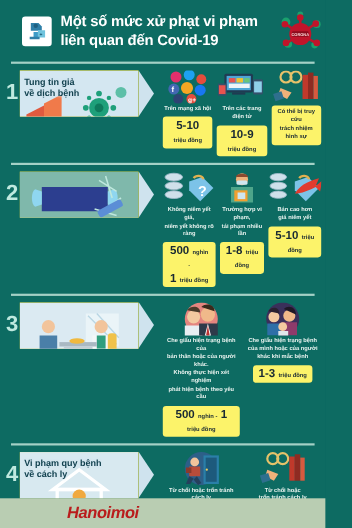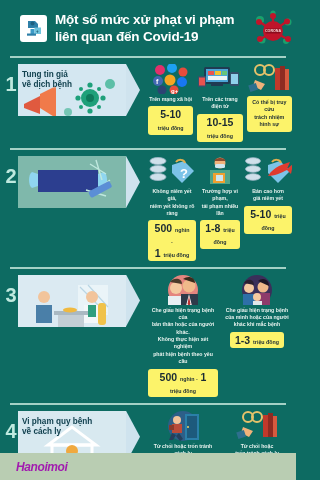--- a/index.html
+++ b/index.html
@@ -67,21 +67,21 @@
     flex: 0 0 14px;
     text-align: center;
     padding-top: 10px;
   }
 
   
   .card {
     position: relative;
     flex: 0 0 auto;
     width: 108px;
-    height: 52px;
+    height: 42px;
     background: #fde047;
     margin-right: 16px;
   }
   .card-label {
     position: absolute;
     left: 4px; right: 4px;
     z-index: 4;
     color: #13424f;
     font-size: 8.2px;
     font-weight: bold;
@@ -147,25 +147,26 @@
   
   .footer {
     position: absolute;
     left: 0; bottom: 0;
     width: 100%; height: 27px;
     background: #b9cdb2;
     display: flex; align-items: center;
     padding-left: 16px;
   }
   .footer-logo {
-    color: #a21caf;
-    font-size: 12px;
+    color: #b91c1c;
+    font-size: 15px;
     font-weight: bold;
     font-style: italic;
     letter-spacing: -0.4px;
+    margin-left: 45px;
   }
 </style>
 </head>
 <body>
 
 <div class="page">
 
   <div class="header">
     <div class="logo-box">
       <svg width="20" height="20" viewBox="0 0 20 20">
@@ -270,21 +271,21 @@
             <rect x="24" y="7" width="5" height="4" fill="#68c47a"></rect>
             <rect x="10" y="12" width="19" height="4" fill="#eef4f7"></rect>
             <rect x="13" y="20" width="12" height="2" fill="#1f3b52"></rect>
             <rect x="32" y="8" width="9" height="14" rx="1.5" fill="#35506b"></rect>
             <rect x="33" y="10" width="7" height="10" fill="#8fd0ea"></rect>
             <rect x="0" y="12" width="8" height="11" rx="1" fill="#35506b"></rect>
             <rect x="1" y="13.5" width="6" height="8" fill="#e8534f"></rect>
           </svg>
         </div>
         <div class="caption">Trên các trang điện tử</div>
-        <div class="amount"><span>10-15</span> <span class="unit">triệu đồng</span></div>
+        <div class="amount"><span>10-9</span> <span class="unit">triệu đồng</span></div>
       </div>
 
       <div class="col">
         <div class="art">
           <svg width="44" height="30" viewBox="0 0 44 30">
             <circle cx="13" cy="6" r="5" fill="none" stroke="#e6c26a" stroke-width="2"></circle>
             <circle cx="22" cy="6" r="5" fill="none" stroke="#e6c26a" stroke-width="2"></circle>
             <rect x="28" y="4" width="5" height="22" fill="#c0392b"></rect>
             <rect x="33" y="2" width="5" height="24" fill="#8e2b22"></rect>
             <rect x="38" y="5" width="4" height="21" fill="#d65a3f"></rect>

